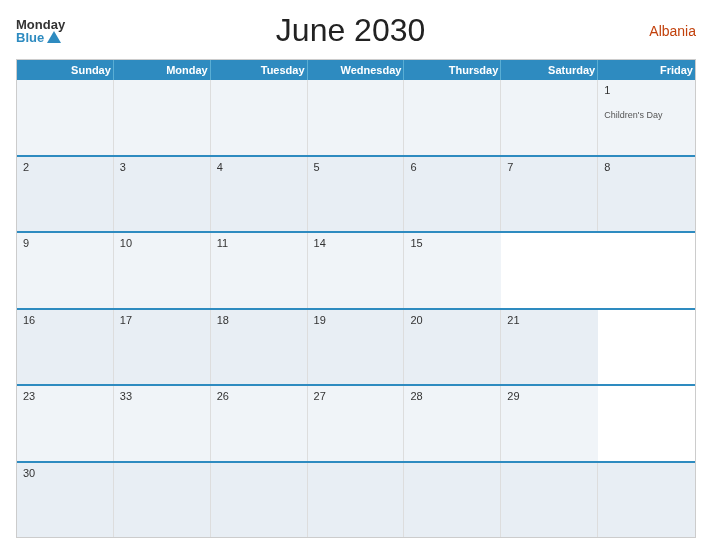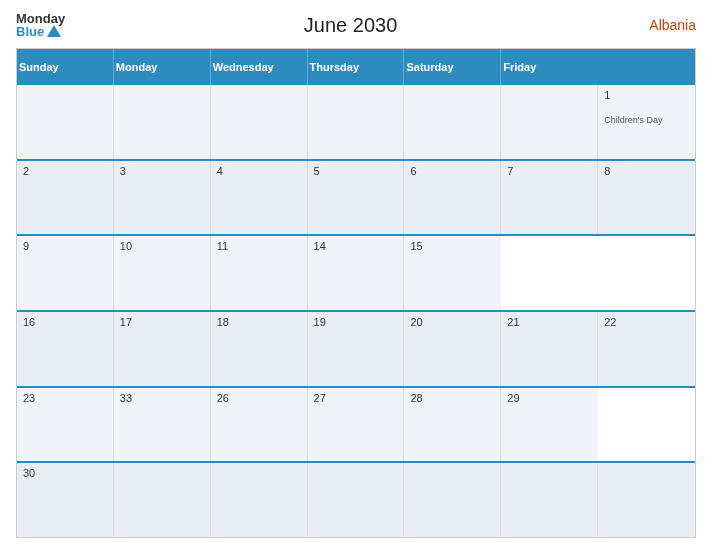--- a/index.html
+++ b/index.html
@@ -44,21 +44,21 @@
     .logo-triangle {
       width: 0;
       height: 0;
       border-left: 7px solid transparent;
       border-right: 7px solid transparent;
       border-bottom: 12px solid #2e8bc0;
       margin-left: 3px;
       margin-bottom: 1px;
     }
     .title {
-      font-size: 20px;
+      font-size: 32px;
       font-weight: normal;
       color: #222;
       text-align: center;
       flex: 1;
     }
     .country {
       font-size: 14px;
       color: #c2410c;
       text-align: right;
       min-width: 60px;
@@ -71,22 +71,22 @@
     }
     .calendar-header {
       display: grid;
       grid-template-columns: repeat(7, 1fr);
       background: #2e8bc0;
     }
     .day-header {
       color: #fff;
       font-size: 11px;
       font-weight: bold;
-      text-align: left;
-      padding: 12px 2px;
+      text-align: right;
+      padding: 4px 2px;
       border-right: 1px solid #5aaed4;
     }
     .day-header:last-child {
       border-right: none;
     }
     .calendar-body {
       flex: 1;
       display: flex;
       flex-direction: column;
     }
@@ -148,20 +148,21 @@
     </div>
     <div class="title">June 2030</div>
     <div class="country">Albania</div>
   </div>
 
   <div class="calendar">
 
     <div class="calendar-header">
       <div class="day-header">Sunday</div>
       <div class="day-header">Monday</div>
+      <div class="day-header">Tuesday</div>
       <div class="day-header">Wednesday</div>
       <div class="day-header">Thursday</div>
       <div class="day-header">Saturday</div>
       <div class="day-header">Friday</div>
     </div>
 
     <div class="calendar-body">
 
     <div class="week-row">
           <div class="day-cell empty"></div>
@@ -227,23 +228,20 @@
           </div>
           <div class="day-cell">
             <span class="day-number">19</span>
           </div>
           <div class="day-cell">
             <span class="day-number">20</span>
           </div>
           <div class="day-cell">
             <span class="day-number">21</span>
           </div>
-          <div class="day-cell">
-            <span class="day-number">22</span>
-          </div>
         </div>
         <div class="week-row">
           <div class="day-cell">
             <span class="day-number">23</span>
           </div>
           <div class="day-cell">
             <span class="day-number">33</span>
           </div>
           <div class="day-cell">
             <span class="day-number">26</span>

